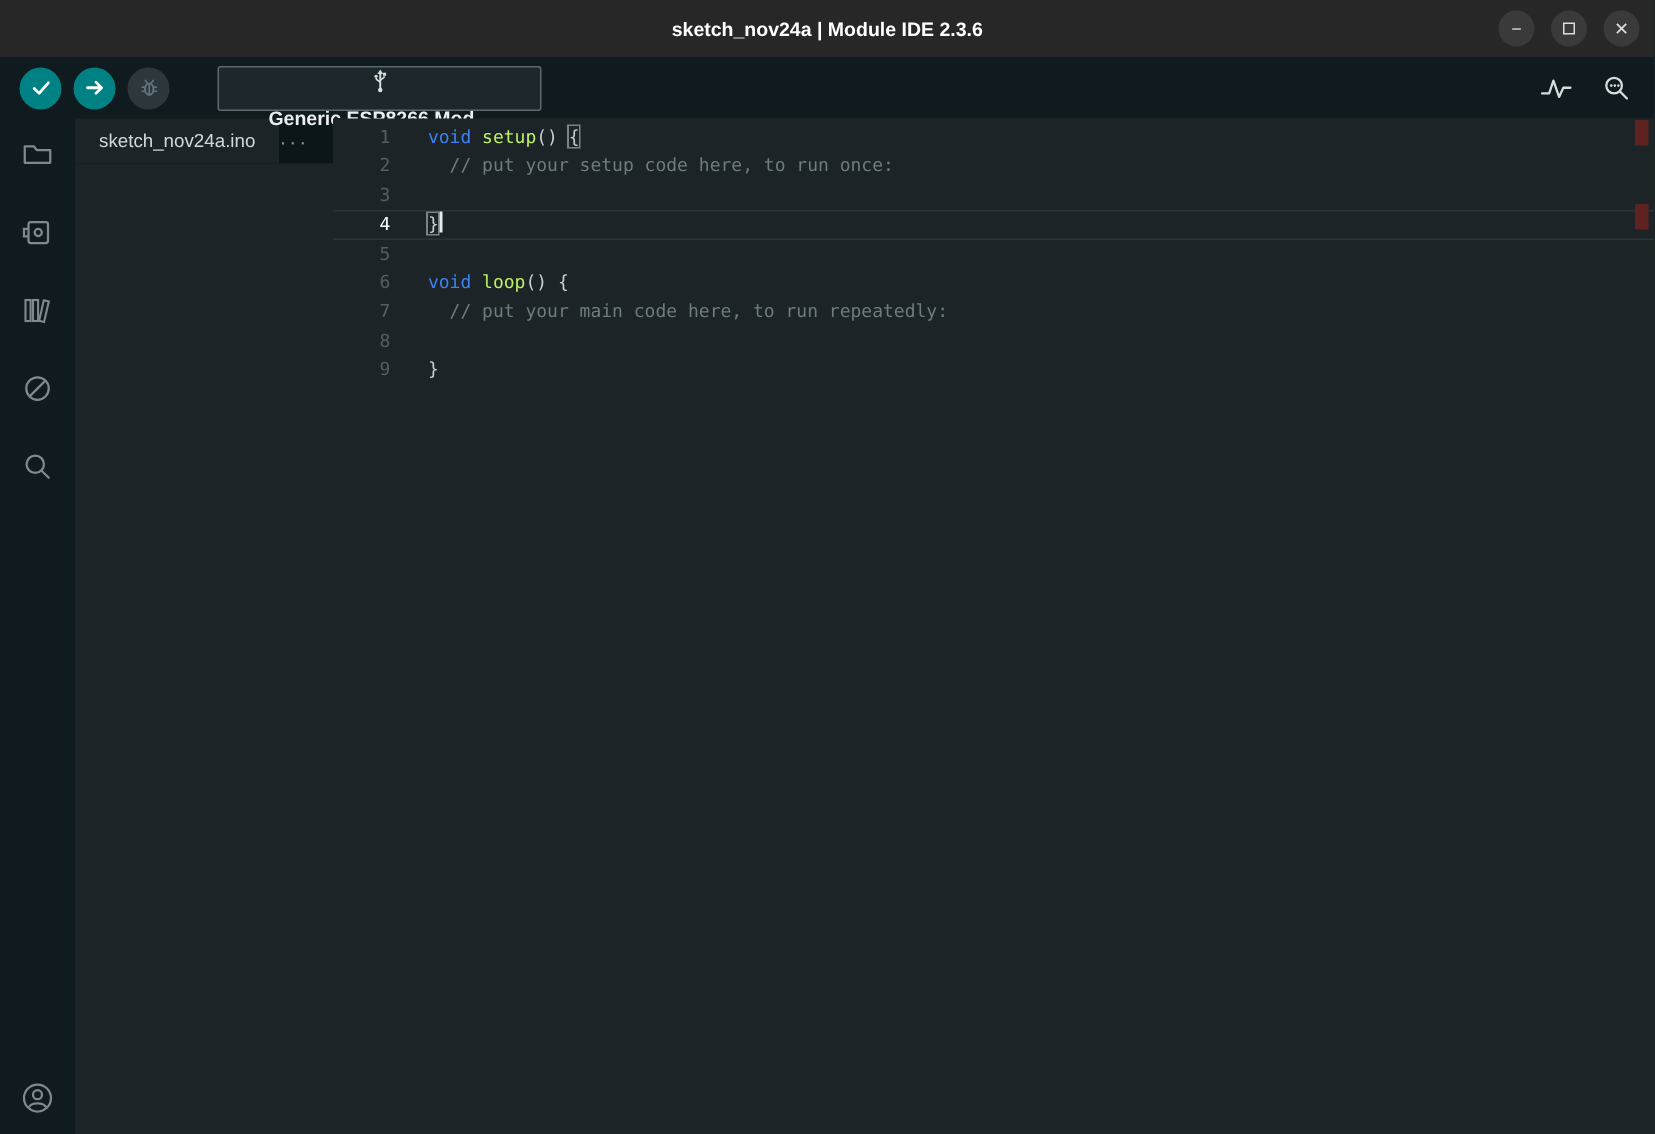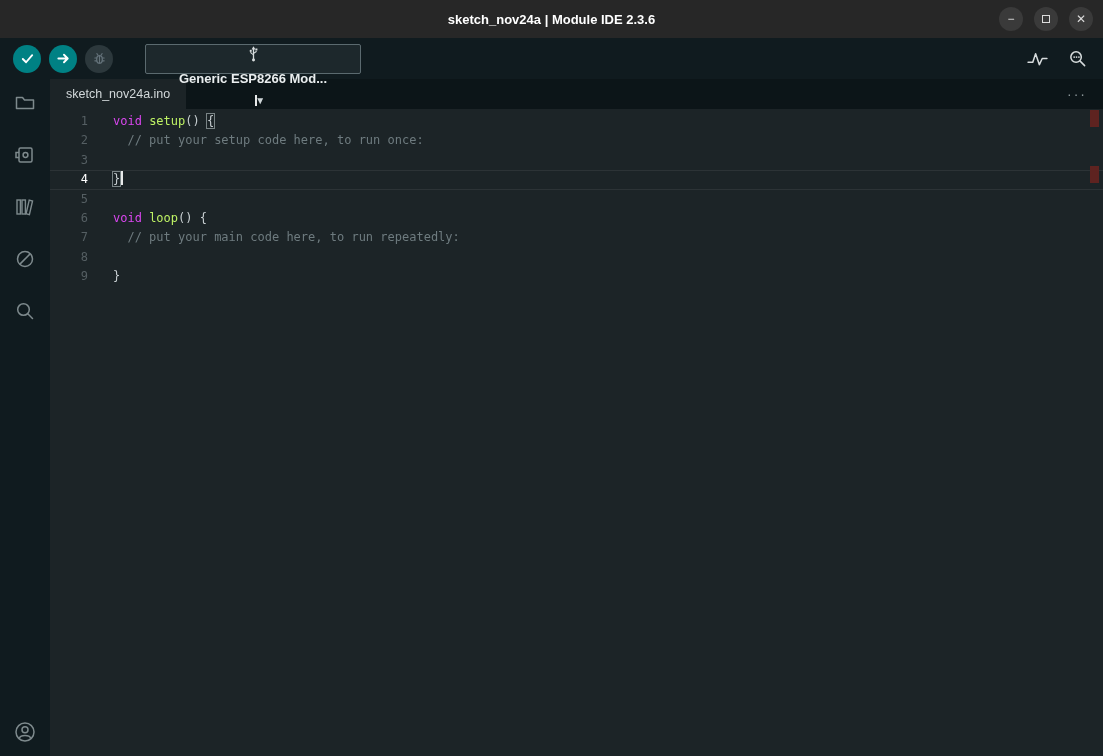--- a/index.html
+++ b/index.html
@@ -36,36 +36,36 @@
   .toolbar-right { position:absolute; right:16px; top:0; height:41px; display:flex;
                    align-items:center; gap:20px; }
 
   
   .main { flex:1; display:flex; min-height:0; }
   .sidebar { width:50px; background:#101b1f; display:flex; flex-direction:column;
              align-items:center; padding-top:12px; gap:28px; position:relative; flex:none; }
   .side-icon { width:24px; height:24px; display:flex; align-items:center; justify-content:center; }
   .side-bottom { position:absolute; bottom:12px; left:13px; }
 
-  .editor-col { flex:1; display:flex; flex-direction:column; min-width:0; }
+  .editor-col { flex:1; display:flex; flex-direction:row; min-width:0; }
   .tabbar { height:30px; background:#0c1518; display:flex; align-items:stretch; flex:none; }
   .tab { background:#1c2427; color:#d2d8da; font-size:12.5px; padding:0 16px;
          display:flex; align-items:center; cursor:default; }
   .tab-overflow { margin-left:auto; align-self:center; padding-right:16px; color:#8b9598;
                   font-size:14px; letter-spacing:2px; cursor:default; }
 
   .editor { flex:1; background:#1c2427; position:relative; overflow:hidden;
             font-family:"DejaVu Sans Mono","Liberation Mono",monospace; font-size:12px; }
   .lines { padding-top:3px; }
   .line { height:19.4px; line-height:19.4px; display:flex; white-space:pre; }
   .line.active { box-shadow: inset 0 1px 0 rgba(255,255,255,0.07), inset 0 -1px 0 rgba(255,255,255,0.07); }
   .ln { width:38px; text-align:right; color:#555f63; flex:none; }
   .line.active .ln { color:#ffffff; }
   .code { padding-left:25px; color:#c8cfd2; }
-  .tok-kw { color:#d946ef; }
+  .tok-kw { color:#3b82f6; }
   .tok-fn { color:#bef264; }
   .tok-cm { color:#6e7b7f; }
   .tok-pl { color:#c8cfd2; }
   .br { box-shadow:0 0 0 1px #7a8486; }
   .caret { display:inline-block; width:1.5px; height:14px; background:#e8eaea;
            vertical-align:-2px; margin-left:1px; }
   .ovr-mark { position:absolute; right:4px; width:9px; background:#5e2320; }
   .ovr-mark.m1 { top:1px;  height:17px; }
   .ovr-mark.m2 { top:57px; height:17px; }
 

